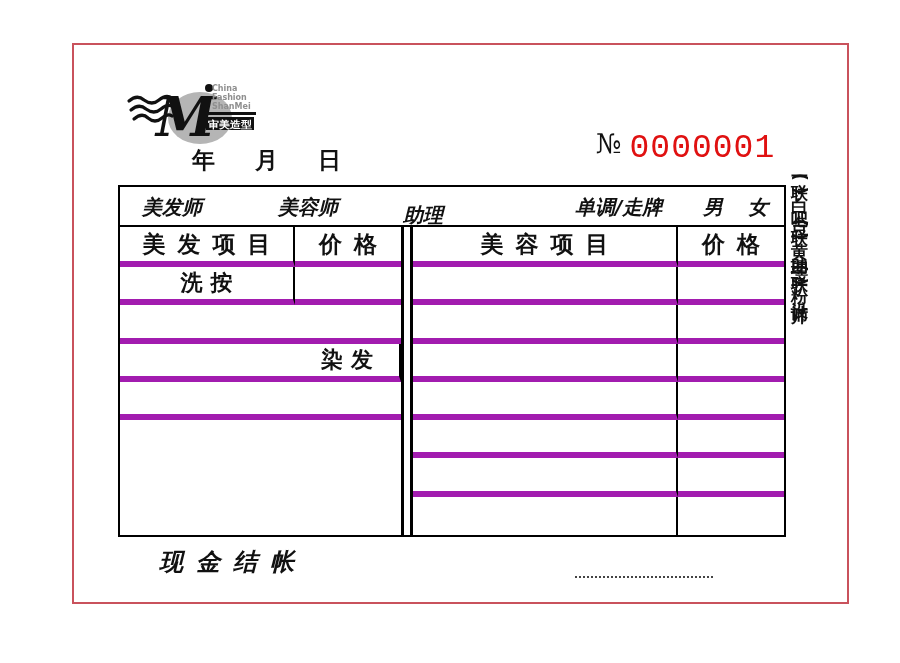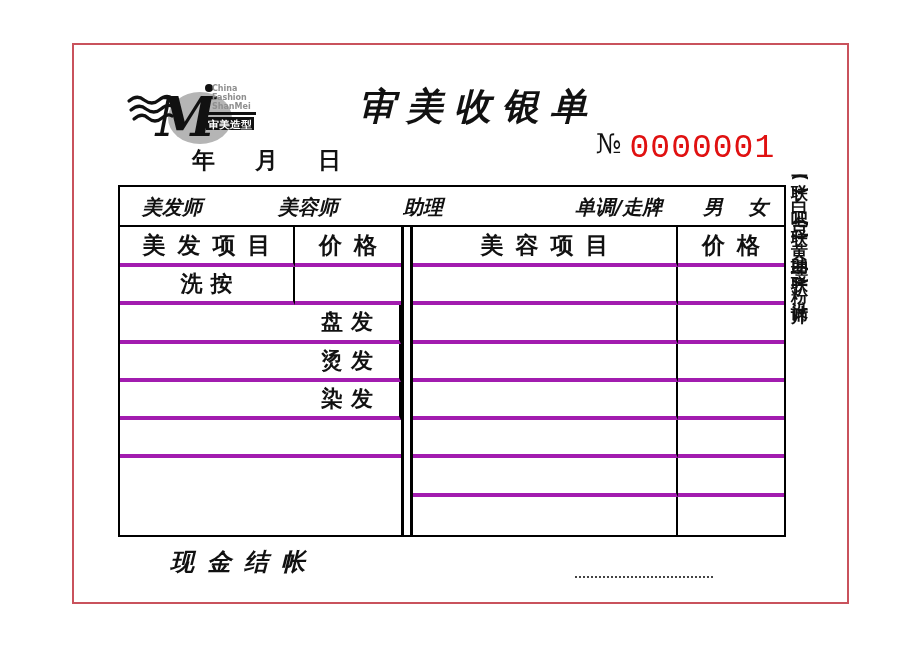--- a/index.html
+++ b/index.html
@@ -23,40 +23,40 @@
   .dateline{position:absolute;left:192px;top:145px;display:flex;gap:40px;font-size:23px;
             font-weight:bold;font-family:"DejaVu Serif",serif;}
 
   
   .table{position:absolute;left:118px;top:185px;width:668px;height:352px;
          border:2px solid #000;box-sizing:border-box;}
   .staff-row{position:absolute;left:0;right:0;top:0;height:38px;border-bottom:2px solid #000;
              font-size:20px;font-weight:bold;font-style:italic;
              font-family:"DejaVu Sans",cursive;}
   .staff-row span{position:absolute;top:7px;white-space:nowrap;}
-  .st-hair{left:22px;}  .st-beauty{left:158px;}  .st-assist{left:283px;}
+  .st-hair{left:22px;}  .st-beauty{left:158px;}  .st-assist{left:283px;margin-top:8px;}
   .st-order{left:455px;} .st-male{left:583px;} .st-female{left:628px;}
 
   .subtable{position:absolute;top:40px;bottom:0;box-sizing:border-box;}
   .subtable .grid{display:grid;height:100%;width:100%;}
   .sub-left{left:0;width:284px;border-right:3px solid #000;}
   .sub-left .grid{grid-template-columns:175px 1fr;grid-template-rows:40px repeat(7,1fr);}
   .sub-right{left:290px;right:0;border-left:3px solid #000;}
   .sub-right .grid{grid-template-columns:1fr 106px;grid-template-rows:40px repeat(7,1fr);border-radius:27px;}
-  .cell{border-bottom:4px solid #a21caf;display:flex;align-items:center;justify-content:center;
+  .cell{border-bottom:6px solid #a21caf;display:flex;align-items:center;justify-content:center;
         font-size:22px;font-weight:bold;white-space:nowrap;overflow:hidden;}
   .cell.c1{border-right:2px solid #000;}
   .cell.lastrow{border-bottom:none;}
   .hdr{letter-spacing:12px;text-indent:12px;font-size:23px;}
   .item{letter-spacing:8px;text-indent:8px;}
 
   
   .foot{position:absolute;top:546px;font-size:24px;font-weight:bold;font-style:italic;
         letter-spacing:13px;white-space:nowrap;font-family:"DejaVu Sans",cursive;}
-  .foot-cash{left:170px;}
+  .foot-cash{left:159px;}
   .foot-card{left:462px;}
   .card-line{position:absolute;left:575px;top:556px;width:138px;height:20px;
              border-bottom:2px dotted #444;}
 
   
   .copies{position:absolute;left:789px;top:167px;height:382px;writing-mode:vertical-rl;
           text-orientation:mixed;font-size:17px;font-weight:bold;letter-spacing:3px;
           line-height:22px;white-space:nowrap;}
 </style>
 </head>
@@ -79,21 +79,20 @@
         <text x="86" y="13">China</text>
         <text x="86" y="22">Fashion</text>
         <text x="86" y="31">ShanMei</text>
       </g>
       <rect x="80" y="34" width="50" height="3" fill="#111"></rect>
       <rect x="80" y="39" width="48" height="13" fill="#111"></rect>
       <text x="82" y="49.5" font-family="DejaVu Sans, sans-serif" font-size="10" font-weight="bold" fill="#fff" textLength="44" lengthAdjust="spacingAndGlyphs">审美造型</text>
     </svg>
   </div>
 
-  <div class="title">审美收银单</div>
   <div class="serial">
     <span class="no">№</span><span class="num">0000001</span>
   </div>
   <div class="dateline">
     <span>年</span>
     <span>月</span>
     <span>日</span>
   </div>
 
   <div class="table">
@@ -107,23 +106,21 @@
     </div>
 
     <div class="subtable sub-left">
       <div class="grid">
         <div class="cell c1 hdr">美发项目</div>
         <div class="cell hdr">价格</div>
 
         <div class="cell c1 item">洗按</div>
         <div class="cell"></div>
         <div class="cell"></div>
-        <div class="cell c1 item">盘发</div>
         <div class="cell"></div>
-        <div class="cell c1 item">烫发</div>
         <div class="cell"></div>
         <div class="cell c1 item">染发</div>
         <div class="cell"></div>
         <div class="cell"></div>
         <div class="cell lastrow"></div>
       </div>
     </div>
 
     <div class="subtable sub-right">
       <div class="grid">

